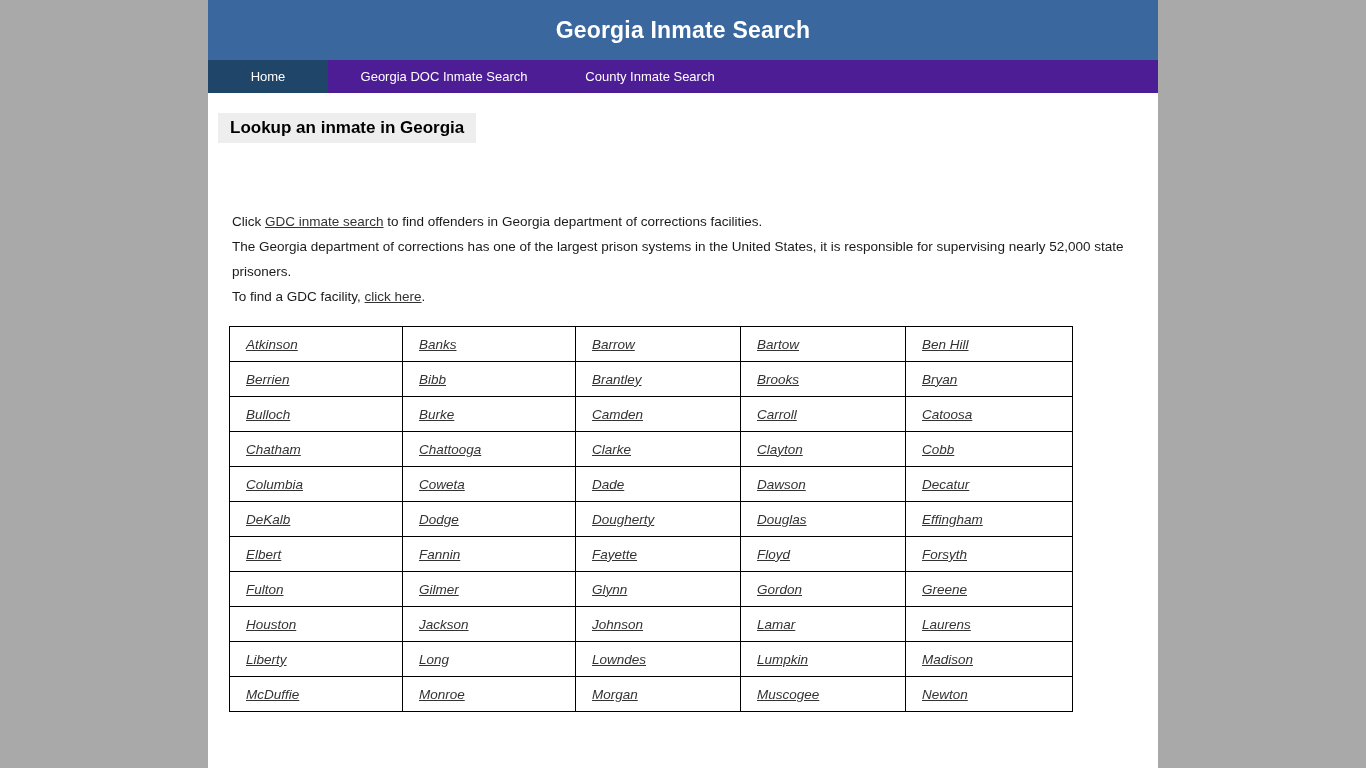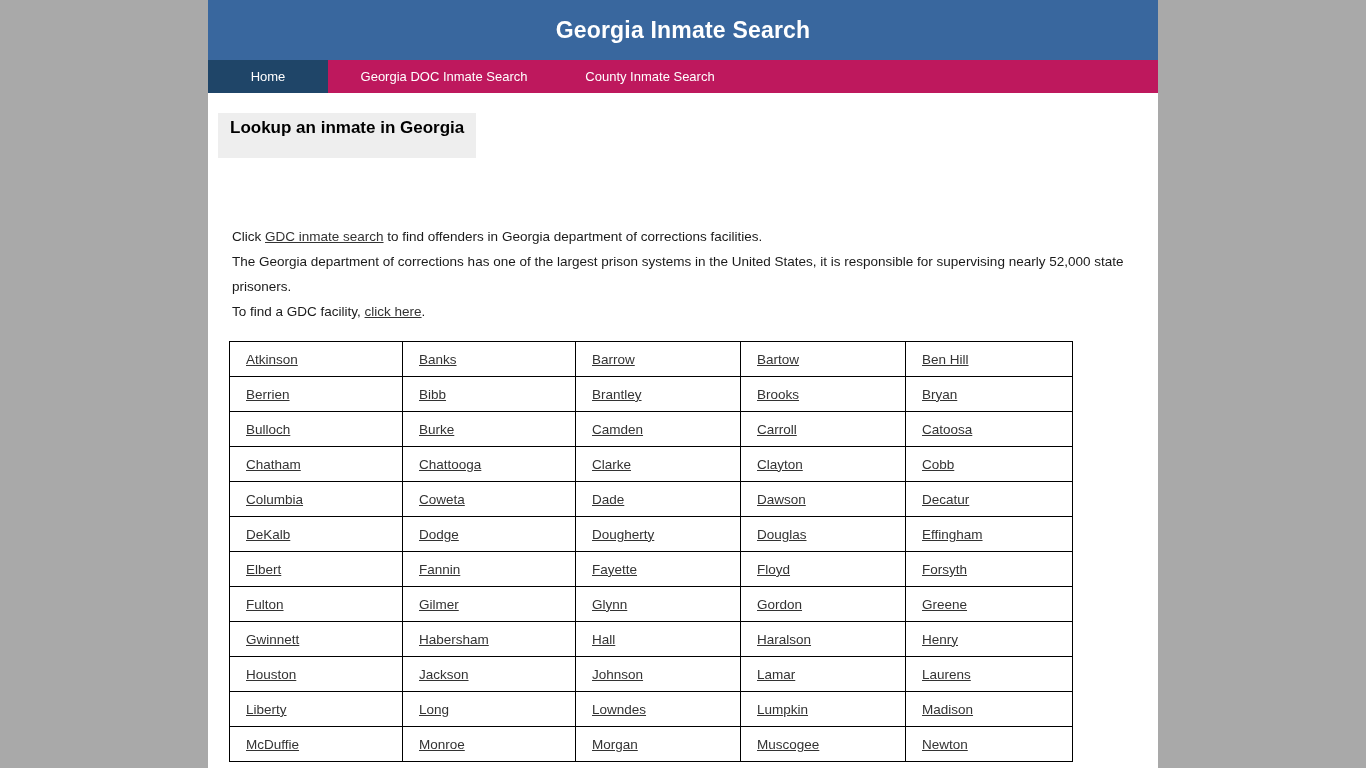--- a/index.html
+++ b/index.html
@@ -34,21 +34,21 @@
     color: #ffffff;
     font-size: 23px;
     font-weight: bold;
     letter-spacing: 0.2px;
     line-height: 1;
     margin: 6px;
   }
   
   .nav-bar {
     height: 33px;
-    background: #be185d;
+    background: #4c1d95;
     display: flex;
     align-items: stretch;
   }
   .nav-item {
     display: flex;
     align-items: center;
     justify-content: center;
     color: #ffffff;
     font-size: 13px;
     text-decoration: none;
@@ -67,21 +67,21 @@
     width: 180px;
   }
   
   .content {
     padding: 0;
     background: #ffffff;
   }
   .section-heading {
     display: inline-block;
     margin: 20px 0 0 10px;
-    padding: 5px 12px 20px 12px;
+    padding: 5px 12px 5px 12px;
     background: #eeeeee;
     color: #000000;
     font-size: 17px;
     font-weight: bold;
     line-height: 1.2;
   }
   .spacer {
     height: 66px;
   }
   .para {
@@ -117,20 +117,21 @@
   .county-table td:nth-child(1) { width: 156px; }
   .county-table td:nth-child(2) { width: 156px; }
   .county-table td:nth-child(3) { width: 148px; }
   .county-table td:nth-child(4) { width: 148px; margin-left: 20px; }
   .county-table td:nth-child(5) { width: 150px; }
   .county-link {
     color: #333333;
     text-decoration: underline;
     cursor: pointer;
     font-size: 13.5px;
+    font-style: italic;
   }
 </style>
 </head>
 <body>
 
 <div class="page">
 
   <div class="site-header">
     <h1 class="site-title">Georgia Inmate Search</h1>
   </div>
@@ -206,27 +207,20 @@
             <td><a class="county-link">Forsyth</a></td>
           </tr>
           <tr>
             <td><a class="county-link">Fulton</a></td>
             <td><a class="county-link">Gilmer</a></td>
             <td><a class="county-link">Glynn</a></td>
             <td><a class="county-link">Gordon</a></td>
             <td><a class="county-link">Greene</a></td>
           </tr>
           <tr>
-            <td><a class="county-link">Gwinnett</a></td>
-            <td><a class="county-link">Habersham</a></td>
-            <td><a class="county-link">Hall</a></td>
-            <td><a class="county-link">Haralson</a></td>
-            <td><a class="county-link">Henry</a></td>
-          </tr>
-          <tr>
             <td><a class="county-link">Houston</a></td>
             <td><a class="county-link">Jackson</a></td>
             <td><a class="county-link">Johnson</a></td>
             <td><a class="county-link">Lamar</a></td>
             <td><a class="county-link">Laurens</a></td>
           </tr>
           <tr>
             <td><a class="county-link">Liberty</a></td>
             <td><a class="county-link">Long</a></td>
             <td><a class="county-link">Lowndes</a></td>

